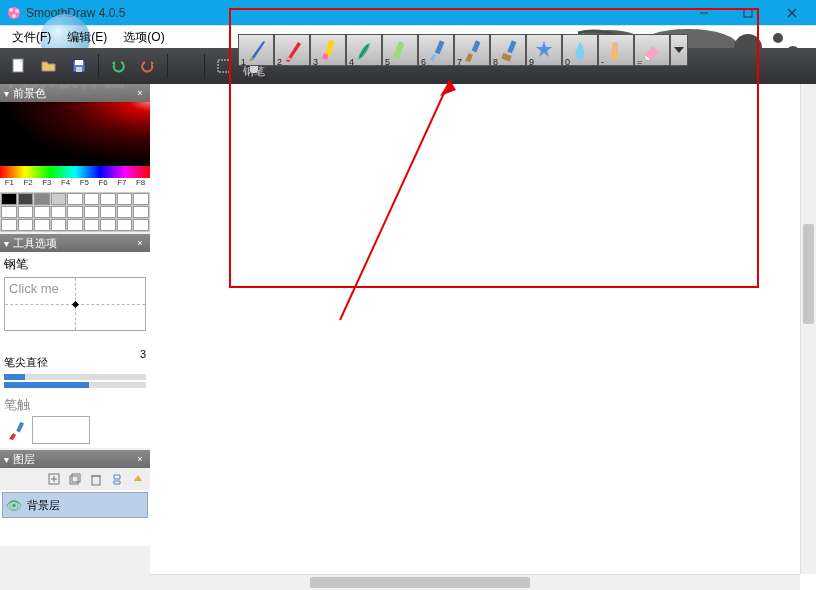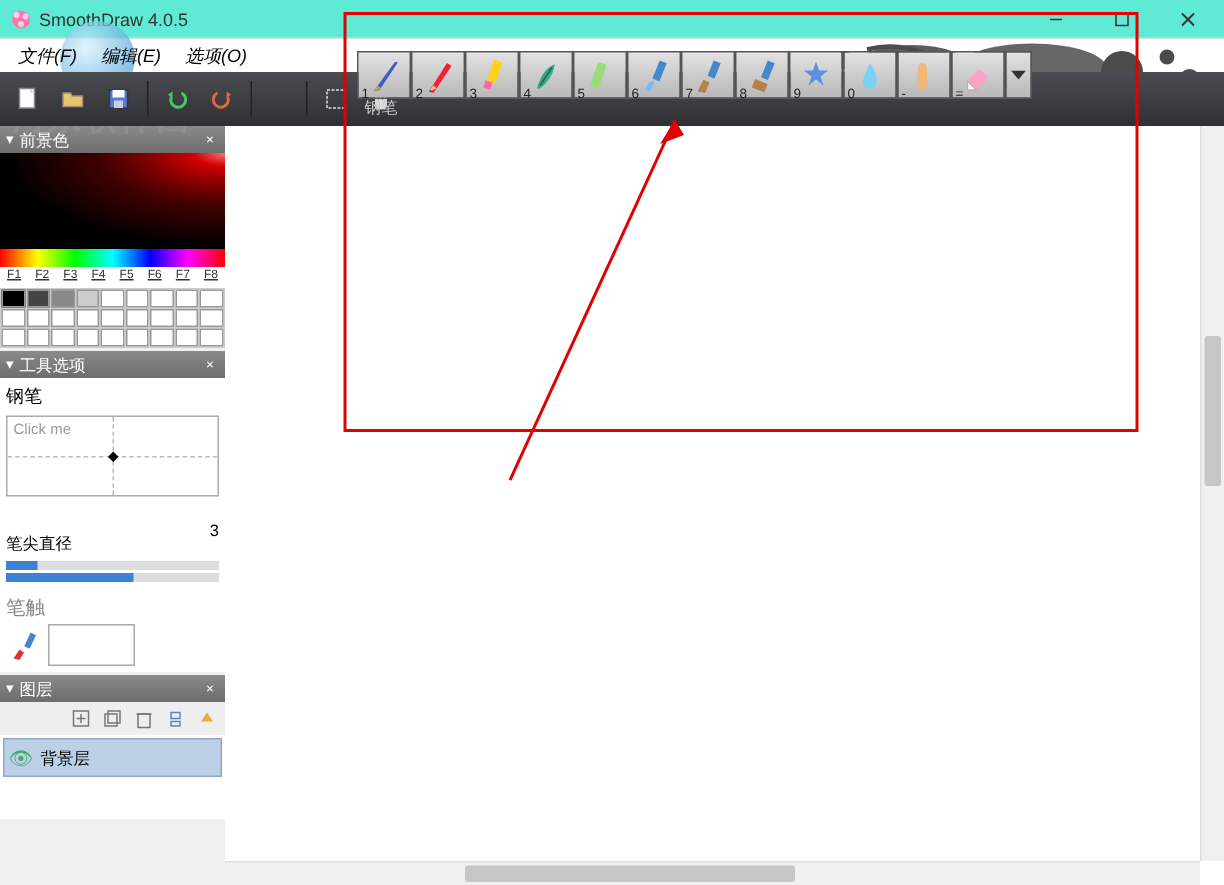--- a/index.html
+++ b/index.html
@@ -1,31 +1,31 @@
 <!DOCTYPE html>
 <html><head>
 <meta charset="utf-8">
 <style>
 * { margin: 0; padding: 0; box-sizing: border-box; font-family: "Microsoft YaHei", Arial, sans-serif; }
 body { width: 816px; height: 590px; background: #fff; overflow: hidden; position: relative; }
 
 
-.titlebar { height: 26px; background: #5eead4; display: flex; align-items: center; padding: 0 2px; border-bottom: 1px solid #ddd; }
+.titlebar { height: 26px; background: #0ea5e9; display: flex; align-items: center; padding: 0 2px; border-bottom: 1px solid #ddd; }
 .titlebar .app-icon { width: 16px; height: 16px; margin: 0 4px; }
 .titlebar .title { font-size: 12px; color: #333; flex: 1; }
 .titlebar .wnd-btn { width: 44px; height: 26px; display: flex; align-items: center; justify-content: center; font-size: 12px; color: #333; }
 
 
 .watermark { position: absolute; top: 14px; left: 2px; z-index: 5; display: flex; align-items: center; pointer-events: none; flex-direction: column; }
 .watermark .wm-circle { width: 50px; height: 50px; border-radius: 50%; background: radial-gradient(circle at 35% 35%, #d4f0ff, #5aa6d6 70%); opacity: .7; }
 .watermark .wm-text { margin-left: 6px; font-size: 22px; font-weight: bold; color: #999; opacity: .5; letter-spacing: 2px; }
 .watermark-url { position: absolute; top: 54px; left: 70px; z-index: 5; font-size: 14px; color: #aaa; opacity: .5; pointer-events: none; }
 
 
-.menubar { height: 22px; display: flex; align-items: center; padding-left: 4px; font-size: 12px; position: relative; z-index: 6; font-style: italic; }
+.menubar { height: 22px; display: flex; align-items: center; padding-left: 4px; font-size: 12px; position: relative; z-index: 6; }
 .menubar .menu-item { padding: 2px 8px; cursor: default; }
 
 
 .main-toolbar { height: 36px; background: linear-gradient(#4a4c50, #2e3034); display: flex; align-items: center; padding: 0 4px; position: relative; z-index: 7; }
 .tb-btn { width: 28px; height: 28px; margin: 0 1px; display: flex; align-items: center; justify-content: center; border-radius: 2px; }
 .tb-sep { width: 1px; height: 24px; background: #222; margin: 0 4px; }
 
 
 .brush-row { position: absolute; left: 238px; top: 30px; height: 36px; display: flex; align-items: flex-end; z-index: 8; }
 .brush-slot { width: 36px; height: 32px; background: linear-gradient(#e2e2e2,#b8b8b8); border: 1px solid #555; margin: 0; display: flex; align-items: center; justify-content: center; position: relative; }
@@ -42,30 +42,30 @@
 .panel { background: #fff; }
 .panel-header { height: 18px; background: linear-gradient(#8a8a8a,#6d6d6d); color: #fff; font-size: 11px; display: flex; align-items: center; padding: 0 4px; }
 .panel-header .ph-icon { margin-right: 4px; font-size: 10px; }
 .panel-header .ph-controls { margin-left: auto; display: flex; gap: 2px; }
 .panel-header .ph-controls div { width: 12px; height: 12px; font-size: 9px; display: flex; align-items: center; justify-content: center; color: #fff; }
 
 
 .color-gradient { height: 64px; background: radial-gradient(ellipse 140% 140% at 100% 0%, #ff7070, #d00000 10%, #700000 28%, #400000 40%, #000 70%); position: relative; }
 .hue-bar { height: 12px; background: linear-gradient(90deg, #f00, #ff0, #0f0, #0ff, #00f, #f0f, #f00); }
 .f-labels { height: 14px; display: flex; }
-.f-labels span { flex: 1; font-size: 8px; text-align: center; color: #333; text-decoration: underline; }
+.f-labels span { flex: 1; font-size: 8px; text-align: center; color: #333; }
 .swatch-grid { display: grid; grid-template-columns: repeat(9, 1fr); gap: 1px; padding: 1px; background: #ccc; }
 .swatch-grid .sw { height: 12px; background: #fff; border: 1px solid #999; }
 .sw.k{ background:#000 } .sw.g1{ background:#444 } .sw.g2{ background:#888 } .sw.g3{ background:#ccc }
 
 
 .tool-opts { padding: 4px; font-size: 11px; }
 .tool-name { font-size: 12px; margin-bottom: 4px; }
 .curve-box { height: 54px; border: 1px solid #aaa; position: relative; background: #fff; margin-bottom: 6px; }
-.curve-box .cm { position: absolute; left: 4px; top: 3px; font-size: 10px; color: #999; }
+.curve-box .cm { position: absolute; left: 4px; top: 3px; font-size: 13px; color: #999; }
 .curve-box .dot { position: absolute; left: 50%; top: 50%; width: 5px; height: 5px; margin:-2px 0 0 -2px; background: #000; transform: rotate(45deg); }
 .curve-box .vline { position: absolute; left: 50%; top: 0; bottom: 0; border-left: 1px dashed #bbb; }
 .curve-box .hline { position: absolute; top: 50%; left: 0; right: 0; border-top: 1px dashed #bbb; }
 .opt-row { display: flex; align-items: center; font-size: 11px; margin: 4px 0; }
 .opt-row .lbl { flex: 1; margin-top: 18px; }
 .slider { height: 6px; background: #ddd; position: relative; margin-top: 2px; }
 .slider .fill { position: absolute; left: 0; top: 0; bottom: 0; background: #3b82d6; }
 .brush-tip-label { color: #888; font-size: 13px; margin: 8px 0 2px; }
 .tip-row { display: flex; align-items: center; gap: 4px; }
 .tip-icon { width: 24px; height: 24px; display:flex; align-items:center; justify-content:center; }

